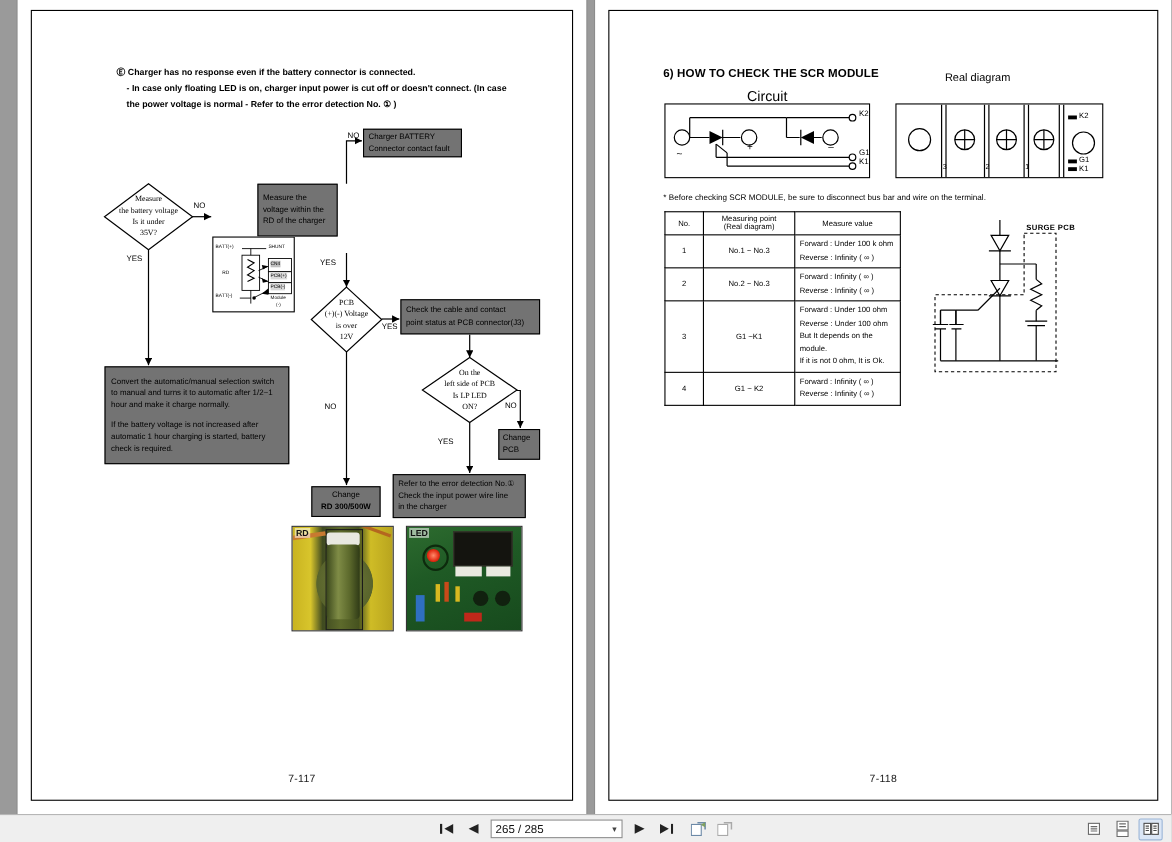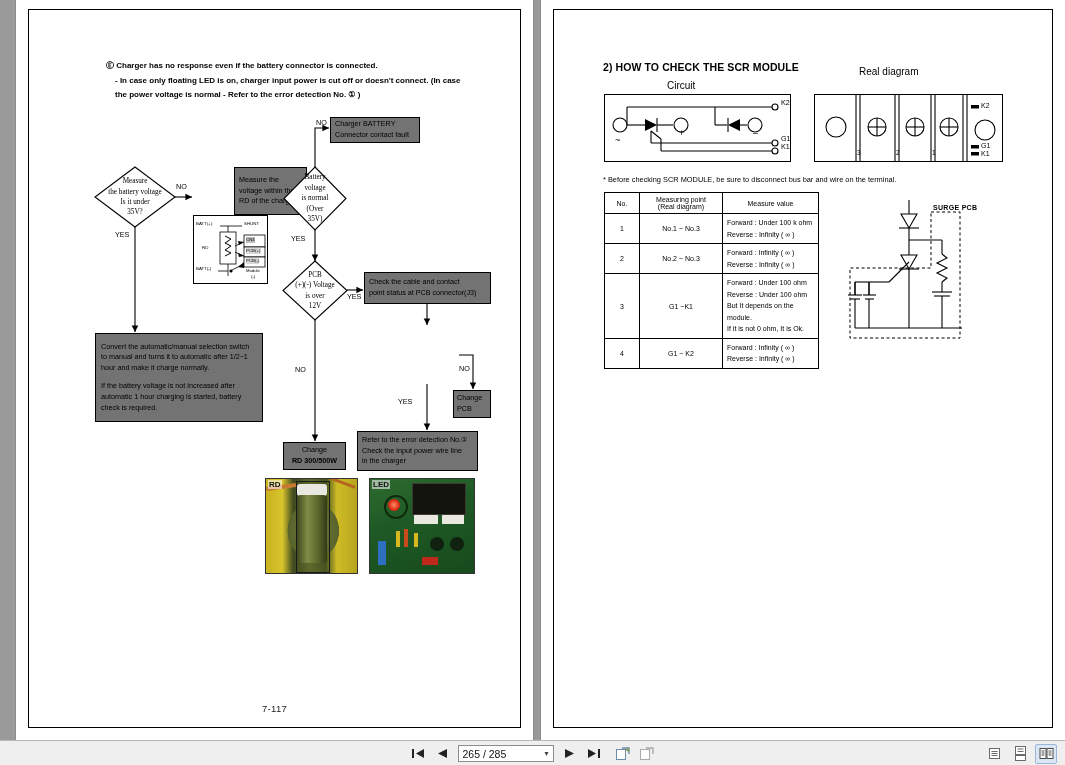--- a/index.html
+++ b/index.html
@@ -44,21 +44,21 @@
   table.scr th,table.scr td{border:1px solid #000;padding:3px 4px;vertical-align:middle;}
   table.scr th{font-weight:normal;text-align:center;}
   table.scr td.c{text-align:center;}
   table.scr td.v{line-height:1.65;}
 
   
   .toolbar{position:absolute;left:0;top:740px;width:1065px;height:25px;background:#efefef;
       border-top:1px solid #b6b6b6;display:flex;align-items:center;}
   .tb-center{position:absolute;left:0;width:100%;display:flex;align-items:center;justify-content:center;gap:7px;}
   .tbtn{width:17px;height:17px;display:flex;align-items:center;justify-content:center;cursor:pointer;}
-  .pagebox{width:96px;height:17px;background:#fff;border:1px solid #8d8d8d;
+  .pagebox{width:120px;height:17px;background:#fff;border:1px solid #8d8d8d;
       display:flex;align-items:center;justify-content:space-between;padding:0 4px;box-sizing:border-box;}
   .pagebox span{font-size:10.5px;color:#111;}
   .tb-right{position:absolute;right:8px;display:flex;align-items:center;gap:4px;}
   .vbtn{width:20px;height:18px;display:flex;align-items:center;justify-content:center;border:1px solid transparent;border-radius:2px;cursor:pointer;}
   .vbtn.active{background:#dbe6f5;border-color:#9cb6d8;}
 </style>
 </head>
 <body>
 
 <div class="viewer">
@@ -151,32 +151,20 @@
       <div class="t" style="left:52px;top:52px;font-size:4.2px;">Module</div>
       <div class="t" style="left:57px;top:58px;font-size:4.2px;">(-)</div>
     </div>
 
     <div class="box" style="left:314px;top:117px;width:90px;height:26px;">
       <span>Charger BATTERY</span>
       <span>Connector contact fault</span>
     </div>
     <div class="lineLbl" style="left:300px;top:118px;">NO</div>
 
-    <div class="dia" style="left:268px;top:167px;width:62px;height:63px;">
-      <svg width="62" height="63">
-          <polygon points="31,0 62,31.5 31,63 0,31.5" fill="#fff" stroke="#000" stroke-width="1.1"></polygon>
-        </svg>
-      <div class="lbl">
-        <span>Battery</span>
-        <span>voltage</span>
-        <span>is normal</span>
-        <span>(Over</span>
-        <span>35V)</span>
-      </div>
-    </div>
     <div class="lineLbl" style="left:275px;top:234px;">YES</div>
 
     <div class="dia" style="left:267px;top:261px;width:64px;height:59px;">
       <svg width="64" height="59">
           <polygon points="32,0 64,29.5 32,59 0,29.5" fill="#fff" stroke="#000" stroke-width="1.1"></polygon>
         </svg>
       <div class="lbl">
         <span>PCB</span>
         <span>(+)(-) Voltage</span>
         <span>is over</span>
@@ -184,20 +172,31 @@
       </div>
     </div>
     <div class="lineLbl" style="left:331px;top:292px;">YES</div>
     <div class="lineLbl" style="left:279px;top:365px;">NO</div>
 
     <div class="box" style="left:348px;top:272px;width:127px;height:32px;">
       <span>Check the cable and contact</span>
       <span>point status at PCB connector(J3)</span>
     </div>
 
+    <div class="dia" style="left:368px;top:325px;width:86px;height:59px;">
+      <svg width="86" height="59">
+          <polygon points="43,0 86,29.5 43,59 0,29.5" fill="#fff" stroke="#000" stroke-width="1.1"></polygon>
+        </svg>
+      <div class="lbl">
+        <span>On the</span>
+        <span>left side of PCB</span>
+        <span>Is LP LED</span>
+        <span>ON?</span>
+      </div>
+    </div>
     <div class="lineLbl" style="left:443px;top:364px;">NO</div>
     <div class="lineLbl" style="left:382px;top:397px;">YES</div>
 
     <div class="box" style="left:437px;top:390px;width:38px;height:28px;padding-left:3px;">
       <span>Change</span>
       <span>PCB</span>
     </div>
 
     <div class="box" style="left:341px;top:431px;width:121px;height:40px;">
       <span>Refer to the error detection No.①</span>
@@ -250,23 +249,23 @@
       <div style="position:absolute;left:52px;top:78px;width:16px;height:8px;background:#c0281a;"></div>
       <div class="tag">LED</div>
     </div>
 
     <div class="pg-no">7-117</div>
   </div>
 
   <div class="page page-right">
     <div class="page-inner"></div>
 
-    <div class="t hdr" style="left:62px;top:61px;">2) HOW TO CHECK THE SCR MODULE</div>
-
-    <div class="t" style="left:126px;top:79px;font-size:10px;text-align:center;">Circuit</div>
+    <div class="t hdr" style="left:62px;top:61px;">6) HOW TO CHECK THE SCR MODULE</div>
+
+    <div class="t" style="left:138px;top:79px;font-size:13px;text-align:center;">Circuit</div>
     <div class="t" style="left:318px;top:65px;font-size:10px;">Real diagram</div>
 
     <div style="position:absolute;left:63px;top:94px;width:185px;height:66px;border:1.2px solid #000;background:#fff;">
       <svg width="185" height="66" style="position:absolute;left:0;top:0;">
         <g stroke="#000" stroke-width="1.1" fill="none">
           <circle cx="15" cy="30" r="7"></circle>
           <line x1="22" y1="30" x2="40" y2="30"></line>
           <polygon points="40,24 40,36 52,30" fill="#000" stroke="none"></polygon>
           <line x1="52" y1="23" x2="52" y2="37"></line>
           <line x1="52" y1="30" x2="68" y2="30"></line>
@@ -418,20 +417,21 @@
           <line x1="87" y1="96" x2="103" y2="96"></line>
           <line x1="95" y1="96" x2="95" y2="128"></line>
         </g>
         <g stroke="#000" stroke-width="1" fill="none" stroke-dasharray="3,2.5">
           <polyline points="84,12 113,12 113,138 3,138 3,68 84,68 84,12"></polyline>
         </g>
       </svg>
       <div class="t b" style="left:86px;top:3px;font-size:7px;letter-spacing:.3px;">SURGE PCB</div>
     </div>
 
+    <div class="pg-no">7-118</div>
   </div>
 </div>
 
 <div class="toolbar">
   <div class="tb-center">
     <div class="tbtn">
       <svg width="13" height="11" viewBox="0 0 13 11">
           <rect x="0" y="1" width="2" height="9" fill="#222"></rect>
           <polygon points="12,1 12,10 4,5.5" fill="#222"></polygon>
         </svg>

